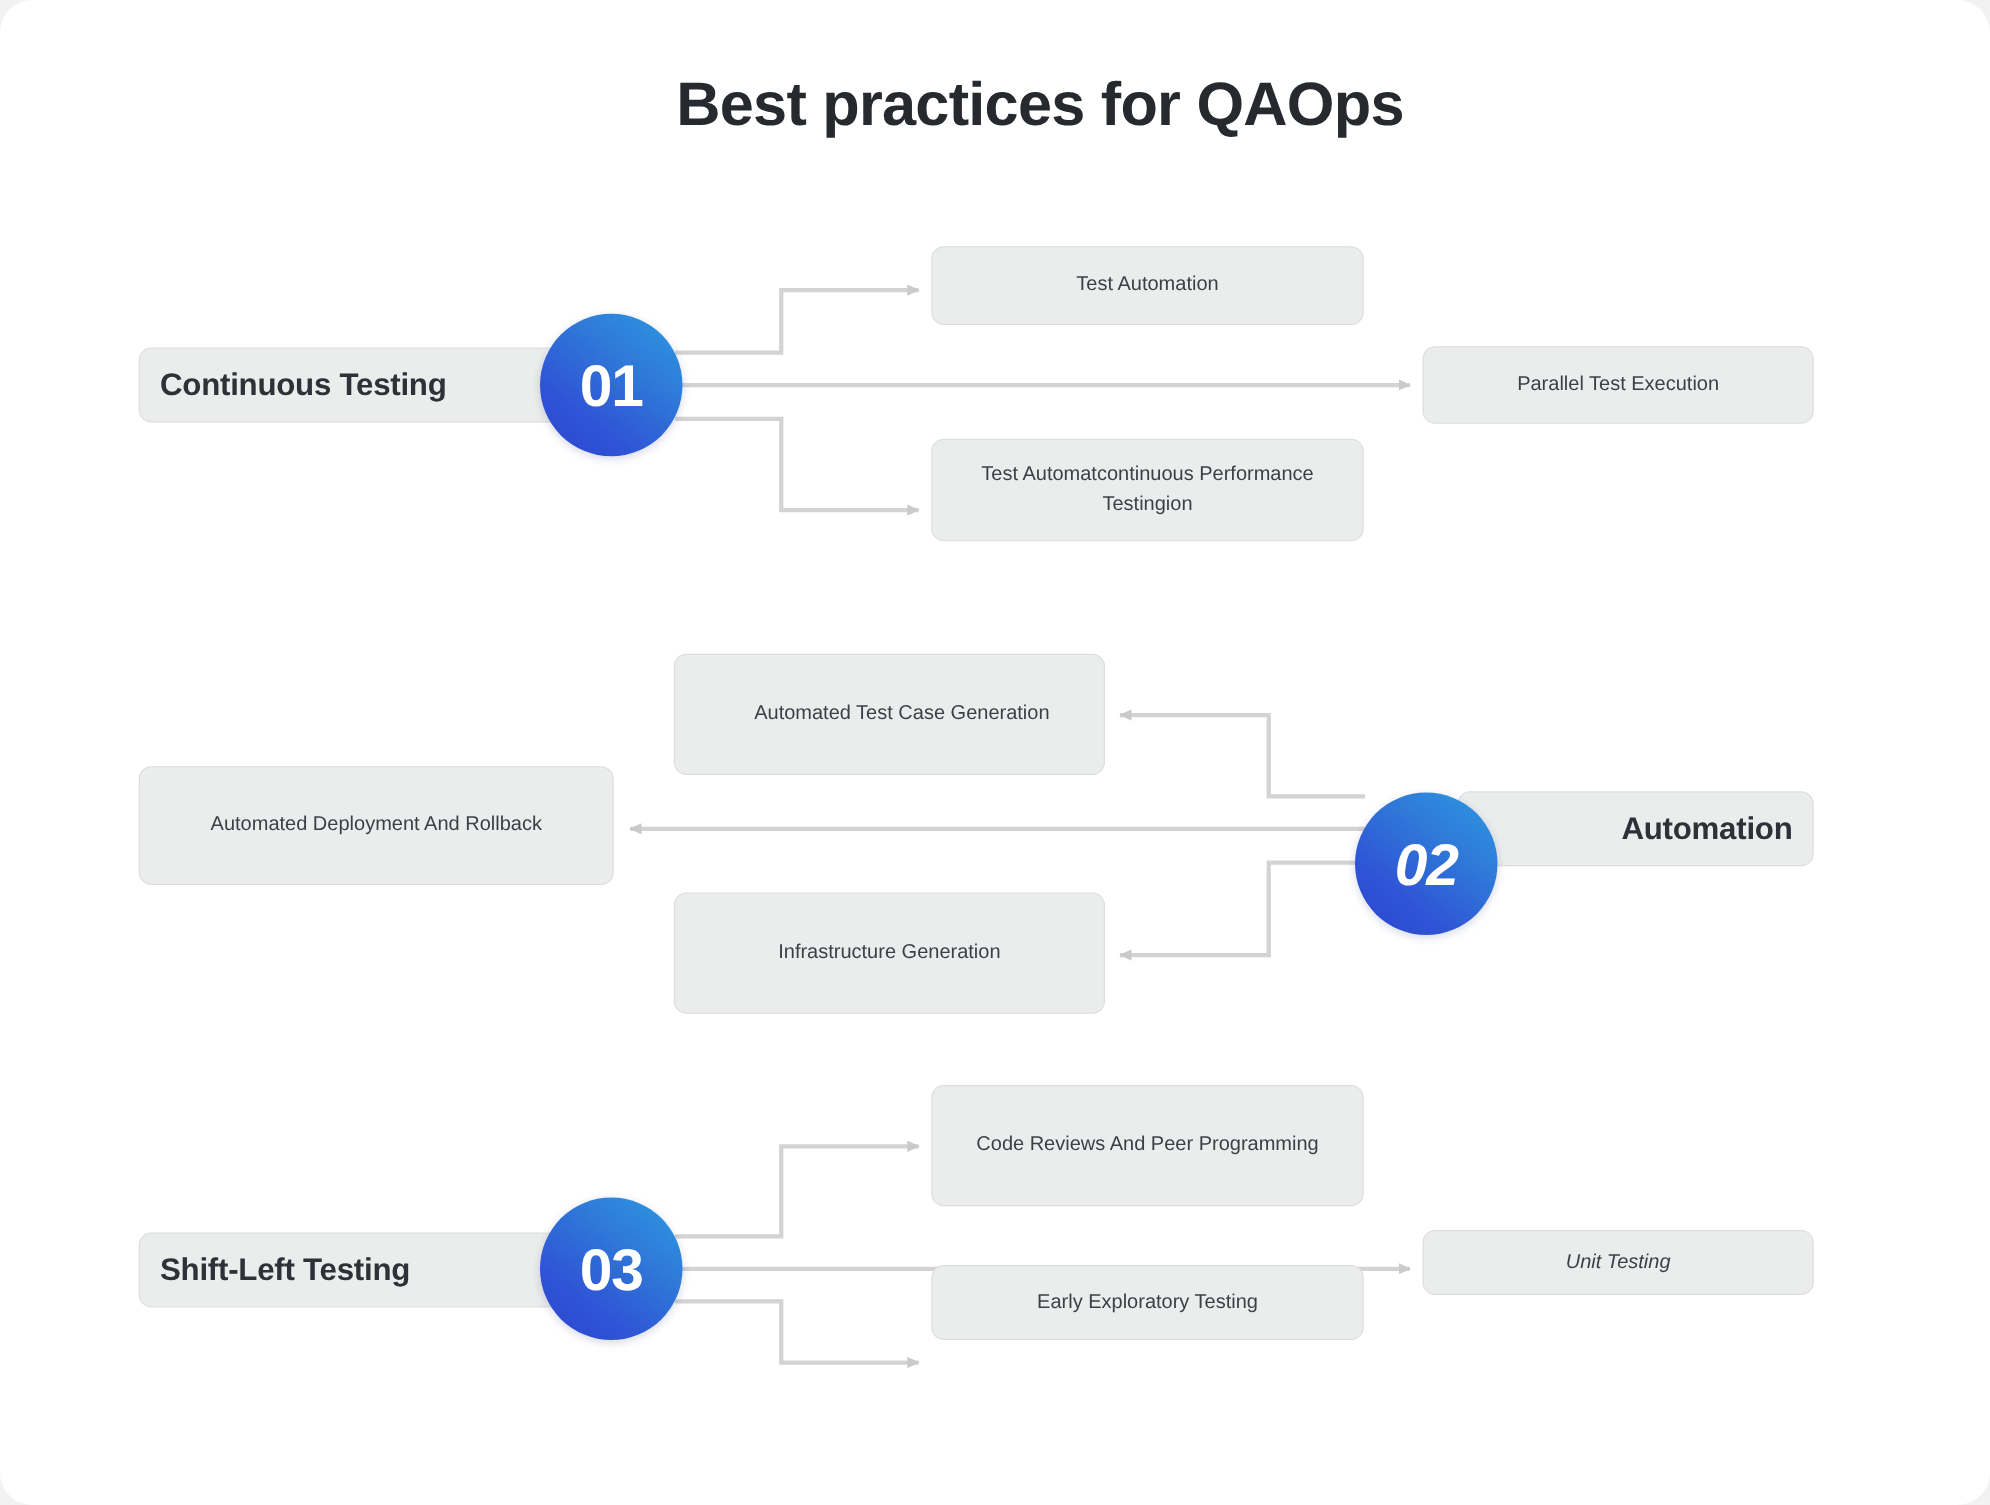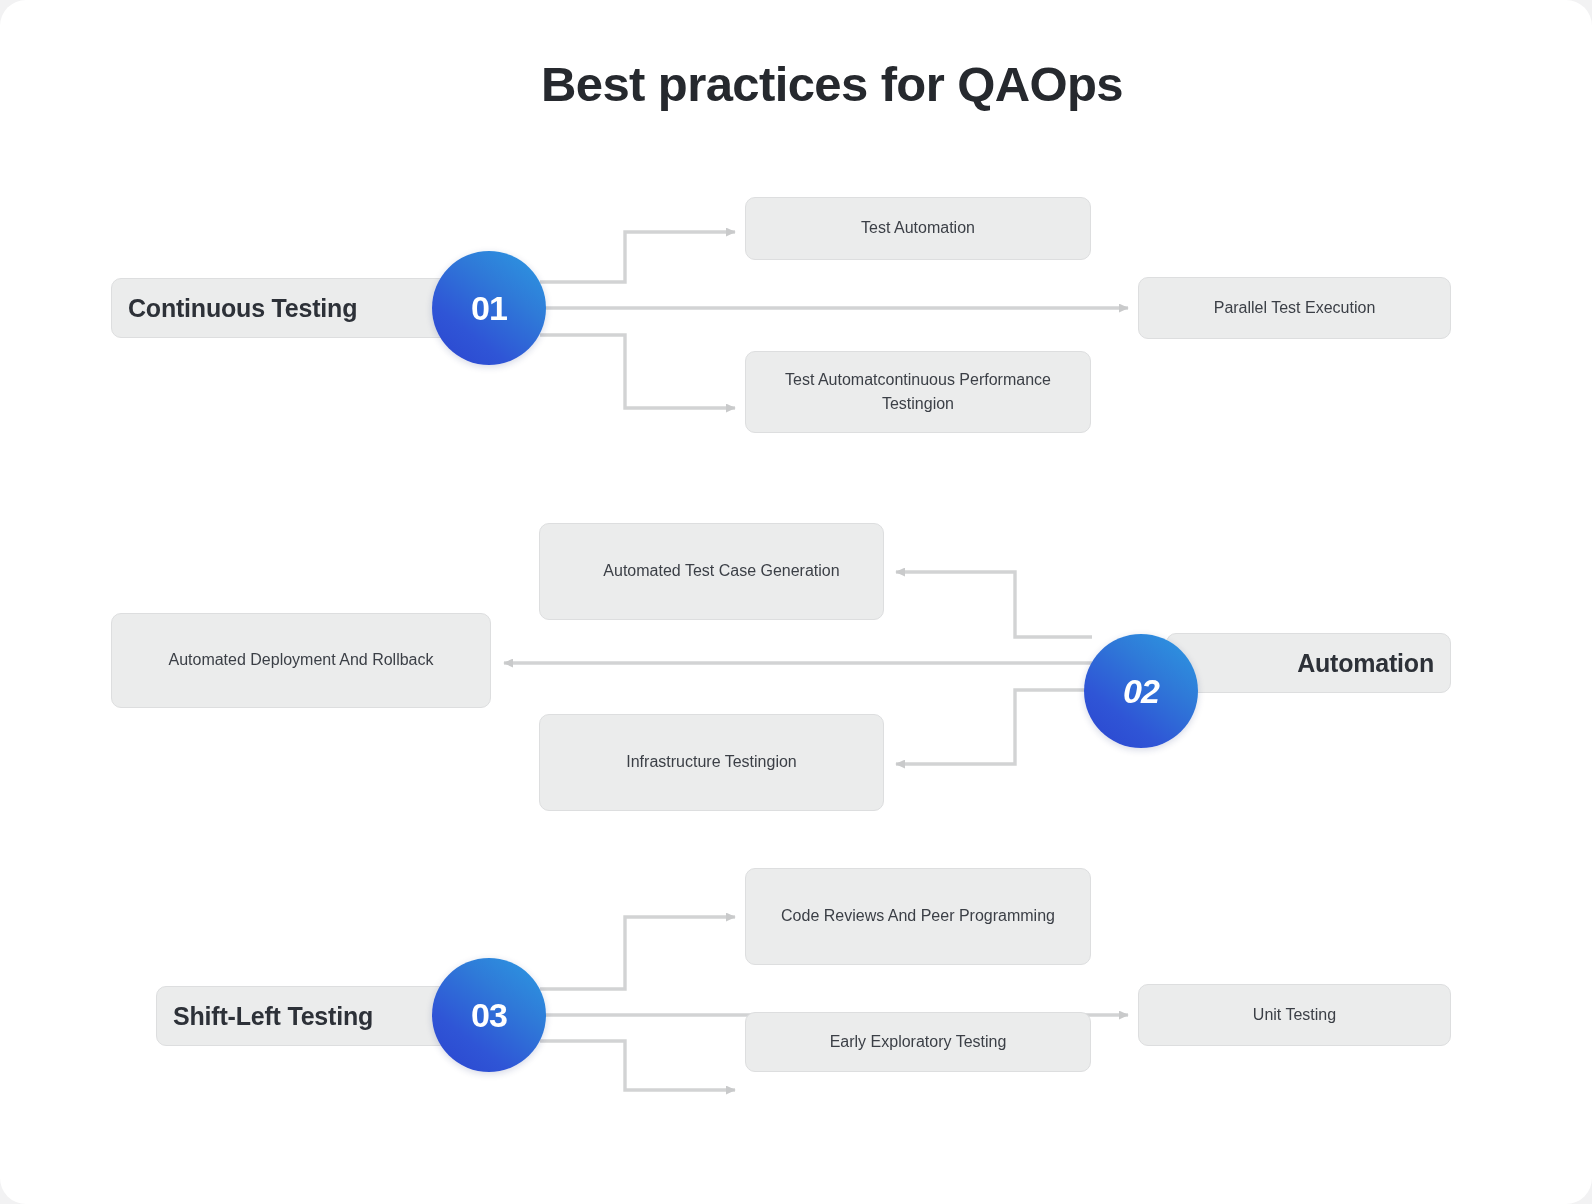--- a/index.html
+++ b/index.html
@@ -70,21 +70,21 @@
   .circle {
     position: absolute;
     width: 114px;
     height: 114px;
     border-radius: 50%;
     background: linear-gradient(38deg, #2b45cf 0%, #2f55d6 30%, #2f7ad8 65%, #2c9ae2 100%);
     display: flex;
     align-items: center;
     justify-content: center;
     color: #ffffff;
-    font-size: 34px;
+    font-size: 47px;
     font-weight: bold;
     letter-spacing: -1px;
     box-shadow: 0 2px 7px rgba(20,40,110,0.18);
   }
 </style>
 </head>
 <body>
 
 <div id="canvas">
 
@@ -122,29 +122,29 @@
   <div class="box" style="left:1138px; top:277px; width:313px; height:62px;">Parallel Test Execution</div>
 
   <div class="box" style="left:745px; top:351px; width:346px; height:82px;">Test Automatcontinuous Performance Testingion</div>
 
   <div class="circle" style="left:432px; top:251px;">01</div>
 
   <div class="box" style="left:539px; top:523px; width:345px; height:97px;padding-left:36px;">Automated Test Case Generation</div>
 
   <div class="box" style="left:111px; top:613px; width:380px; height:95px;">Automated Deployment And Rollback</div>
 
-  <div class="box" style="left:539px; top:714px; width:345px; height:97px;">Infrastructure Testingion</div>
+  <div class="box" style="left:539px; top:714px; width:345px; height:97px;">Infrastructure Generation</div>
 
   <div class="box lead right-lead" style="left:1166px; top:633px; width:285px; height:60px;">Automation</div>
 
   <div class="circle" style="left:1084px; top:634px;font-style:italic;">02</div>
 
-  <div class="box lead left-lead" style="left:111px; top:986px; width:380px; height:60px;margin-left:45px;">Shift-Left Testing</div>
+  <div class="box lead left-lead" style="left:111px; top:986px; width:380px; height:60px;">Shift-Left Testing</div>
 
   <div class="box" style="left:745px; top:868px; width:346px; height:97px;">Code Reviews And Peer Programming</div>
 
-  <div class="box" style="left:1138px; top:984px; width:313px; height:62px;">Unit Testing</div>
+  <div class="box" style="left:1138px; top:984px; width:313px; height:52px;font-style:italic;">Unit Testing</div>
 
   <div class="box" style="left:745px; top:1012px; width:346px; height:60px;">Early Exploratory Testing</div>
 
   <div class="circle" style="left:432px; top:958px;">03</div>
 
 </div>
 
 </body></html>

